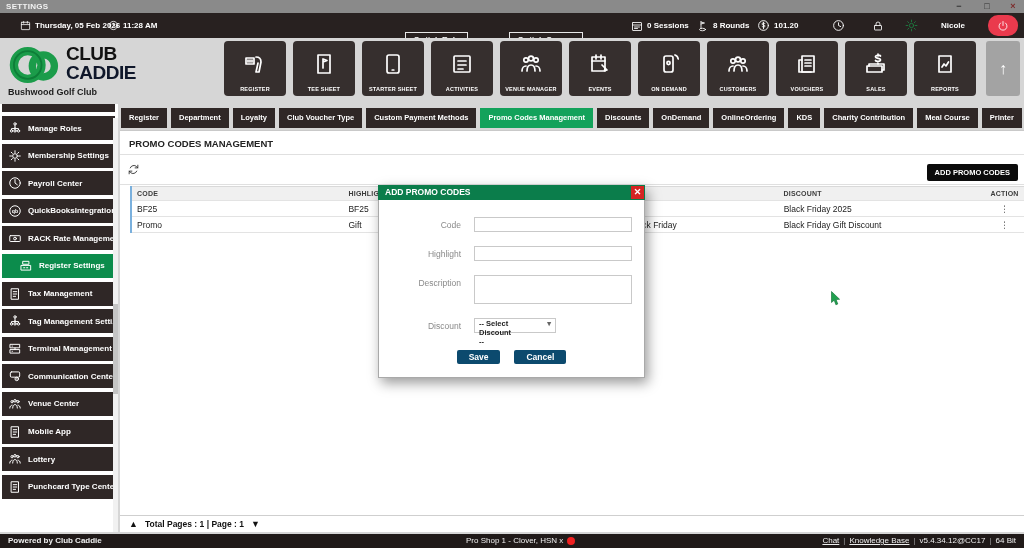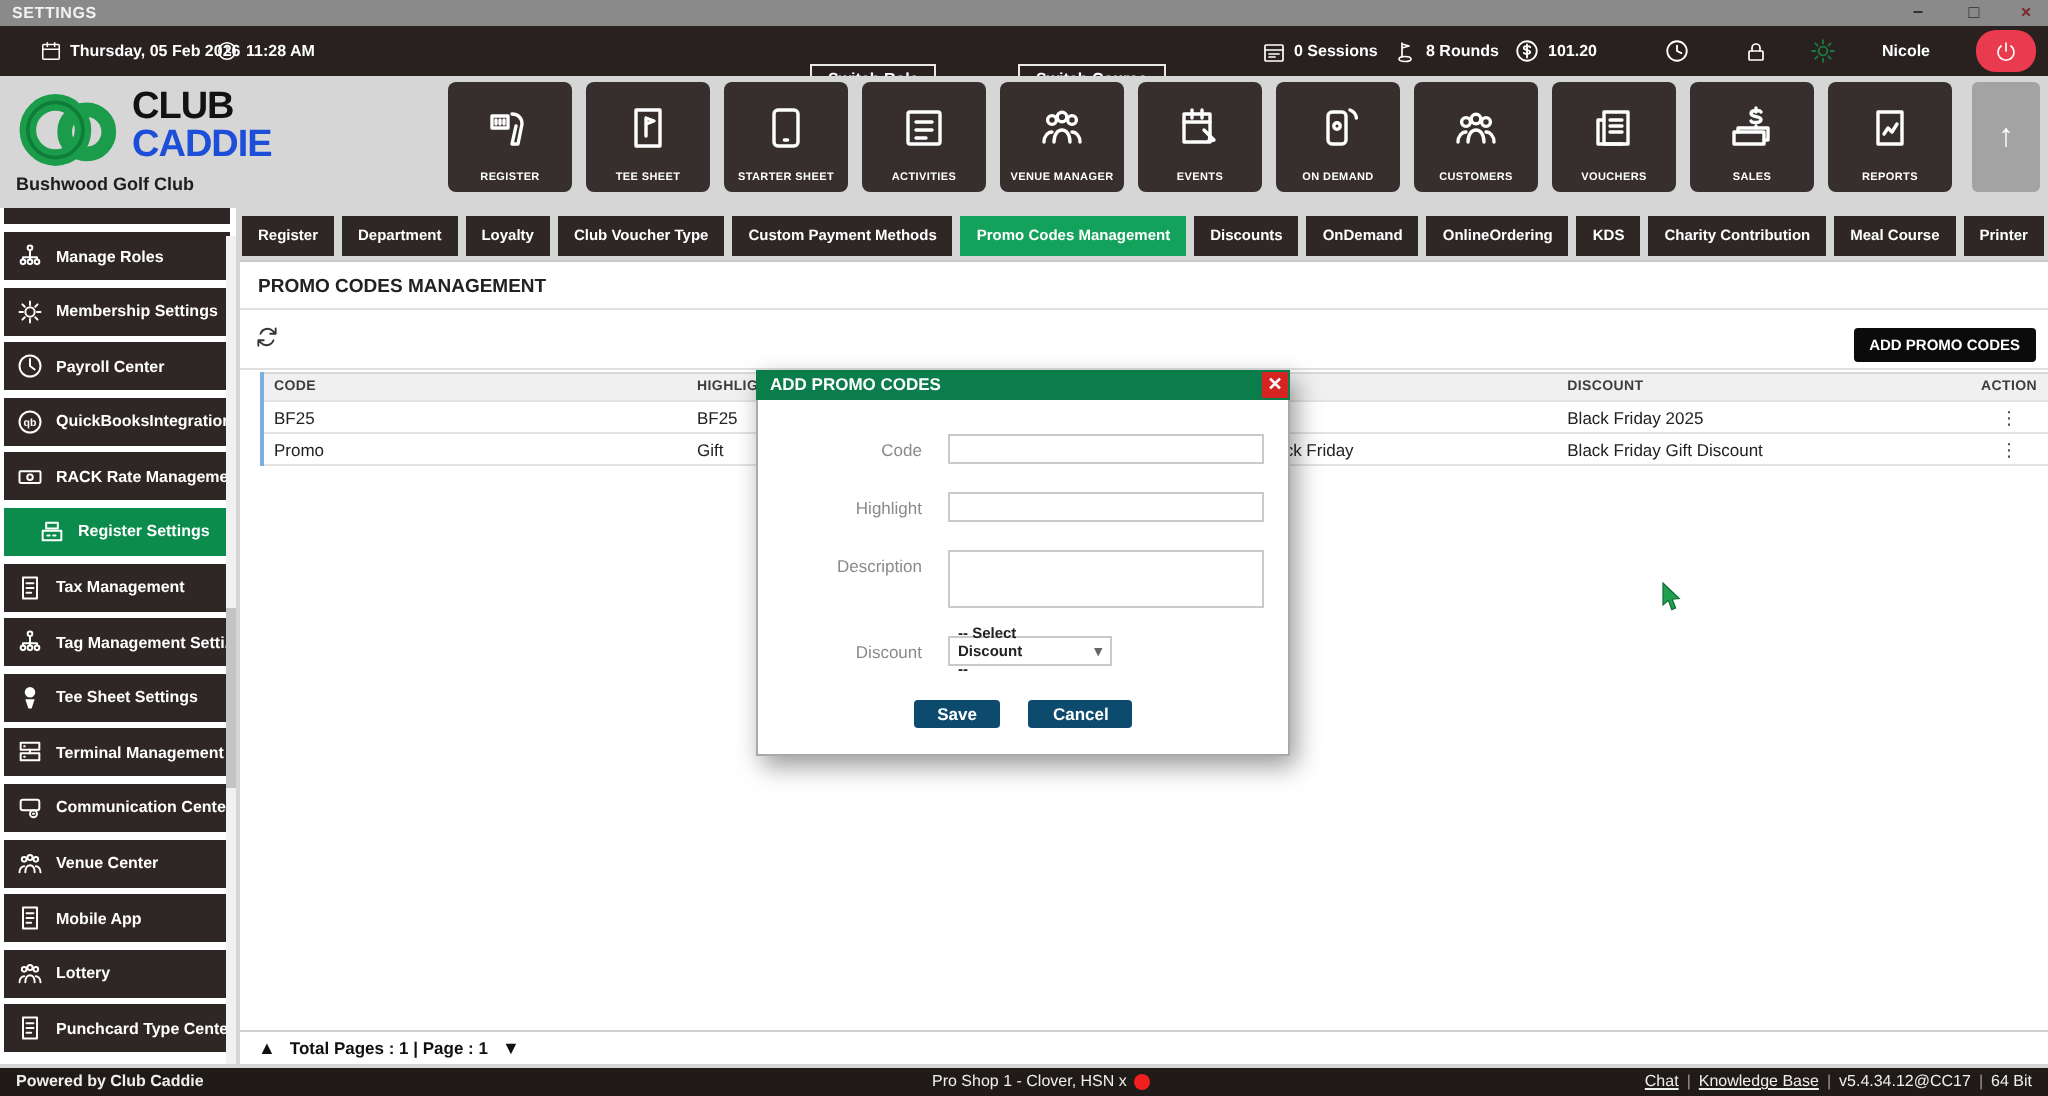--- a/index.html
+++ b/index.html
@@ -23,21 +23,21 @@
              padding:0 8px; background:transparent; }
   .ic { fill:none; stroke:currentColor; stroke-width:1.7; stroke-linecap:round; stroke-linejoin:round; }
   #power-btn { position:absolute; left:988px; top:2px; width:30px; height:21px;
                background:#ea3a4d; border-radius:10px; color:#fff;
                display:flex; align-items:center; justify-content:center; }
 
   
   #header { position:absolute; left:0; top:38px; width:1024px; height:62px; background:#d6d6d6; }
   #logo { position:absolute; left:8px; top:4px; }
   #brand-1 { position:absolute; left:66px; top:5px;  font-size:19px; font-weight:800; color:#121212; letter-spacing:-.5px; }
-  #brand-2 { position:absolute; left:66px; top:24px; font-size:19px; font-weight:800; color:#1d4ed8; letter-spacing:-.5px; }
+  #brand-2 { position:absolute; left:66px; top:24px; font-size:19px; font-weight:800; color:#0f172a; letter-spacing:-.5px; }
   #clubname { position:absolute; left:8px; top:49px; font-size:9px; font-weight:bold; color:#1d1d1d; }
   #navrow { position:absolute; left:224px; top:3px; display:flex; gap:7px; }
   .navbtn { width:62px; height:55px; background:#362f2e; border-radius:4px; color:#fff;
             display:flex; flex-direction:column; align-items:center; justify-content:flex-end;
             padding-bottom:4px; }
   .navbtn .nicon { flex:1; display:flex; align-items:center; justify-content:center; }
   .navbtn .nlabel { font-size:5.5px; font-weight:bold; letter-spacing:.2px; white-space:nowrap; }
   #upbtn { position:absolute; left:986px; top:3px; width:34px; height:55px; background:#a3a3a3;
            border-radius:3px; color:#fff; font-size:16px; font-weight:bold;
            display:flex; align-items:center; justify-content:center; }
@@ -95,21 +95,21 @@
                 line-height:15px; padding-left:7px; position:relative; }
   #modal-close { position:absolute; right:1px; top:1px; width:13px; height:13px; background:#d62422;
                  color:#fff; font-size:9px; font-weight:bold; line-height:13px; text-align:center; }
   #modal-body { border:1px solid #a9a9a9; border-top:none; padding:3px 0 13px 0; }
   .mrow { display:flex; align-items:flex-start; margin-top:14px; }
   .mlabel { width:95px; text-align:right; padding-right:13px; font-size:8.5px; color:#8a8a8a;
             padding-top:3px; }
   .minput { width:158px; height:15px; border:1px solid #c9c9c9; background:#fff; }
   .mtext  { width:158px; height:29px; border:1px solid #c9c9c9; background:#fff; resize:none; }
   .mselect { width:82px; height:15px; border:1px solid #c9c9c9; background:#fff;
-             font-size:7.5px; font-weight:bold; color:#222; display:flex; align-items:center;
+             font-size:7.5px; font-weight:bold; color:#222; display:flex; align-items:flex-start;
              justify-content:space-between; padding:0 4px;gap:32px; }
   #mbtns { display:flex; justify-content:center; gap:14px; margin-top:17px; }
   .mbtn { background:#0c4a6e; color:#fff; font-size:8.5px; font-weight:bold;
           height:14px; line-height:14px; padding:0 12px; border-radius:2px; }
 
   
   #footer { position:absolute; left:0; top:534px; width:1024px; height:14px;
             background:#201a19; color:#efefef; font-size:8px; line-height:14px; }
   #footer .f { position:absolute; top:0; }
   .u { text-decoration:underline; }
@@ -411,29 +411,20 @@
           <circle cx="6" cy="17" r="2"></circle>
           <circle cx="12" cy="17" r="2"></circle>
           <circle cx="18" cy="17" r="2"></circle>
           <path d="M12 7v4M6 15v-2h12v2M12 11v4"></path>
         </svg>
       </span>
     <span>Tag Management Setti...</span>
   </div>
   <div class="sb-item">
     <span class="sic">
-        <svg width="14" height="14" viewBox="0 0 24 24">
-          <circle cx="12" cy="7" r="4.5" fill="#fff"></circle>
-          <path d="M8 13h8l-2.6 8h-2.8z" fill="#fff"></path>
-        </svg>
-      </span>
-    <span>Tee Sheet Settings</span>
-  </div>
-  <div class="sb-item">
-    <span class="sic">
         <svg class="ic" width="14" height="14" viewBox="0 0 24 24">
           <rect x="4" y="4" width="16" height="6"></rect>
           <rect x="4" y="13" width="16" height="6"></rect>
           <path d="M7 7h.5M7 16h.5M12 10v3"></path>
         </svg>
       </span>
     <span>Terminal Management</span>
   </div>
   <div class="sb-item">
     <span class="sic">

